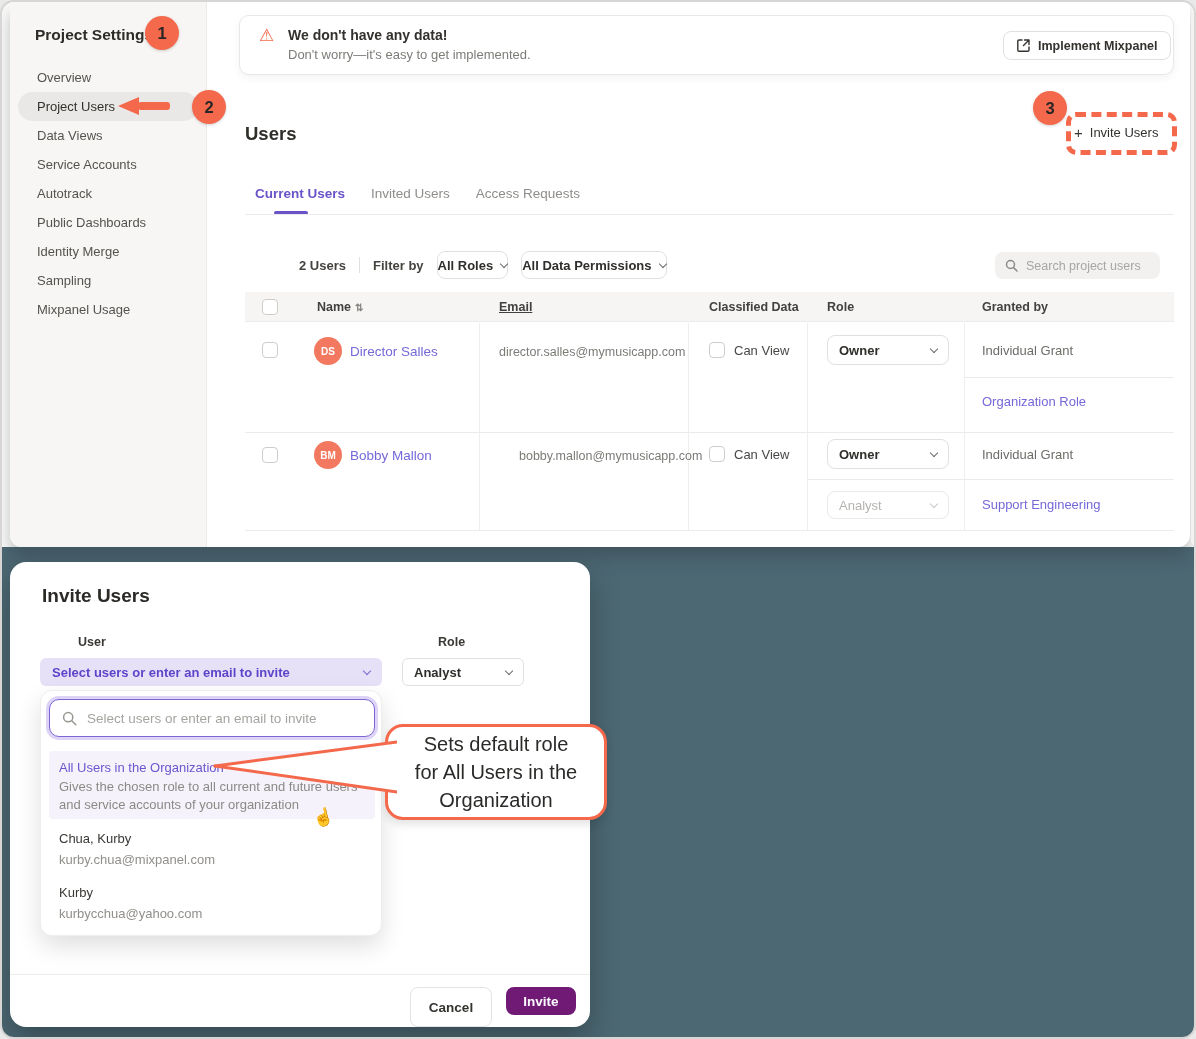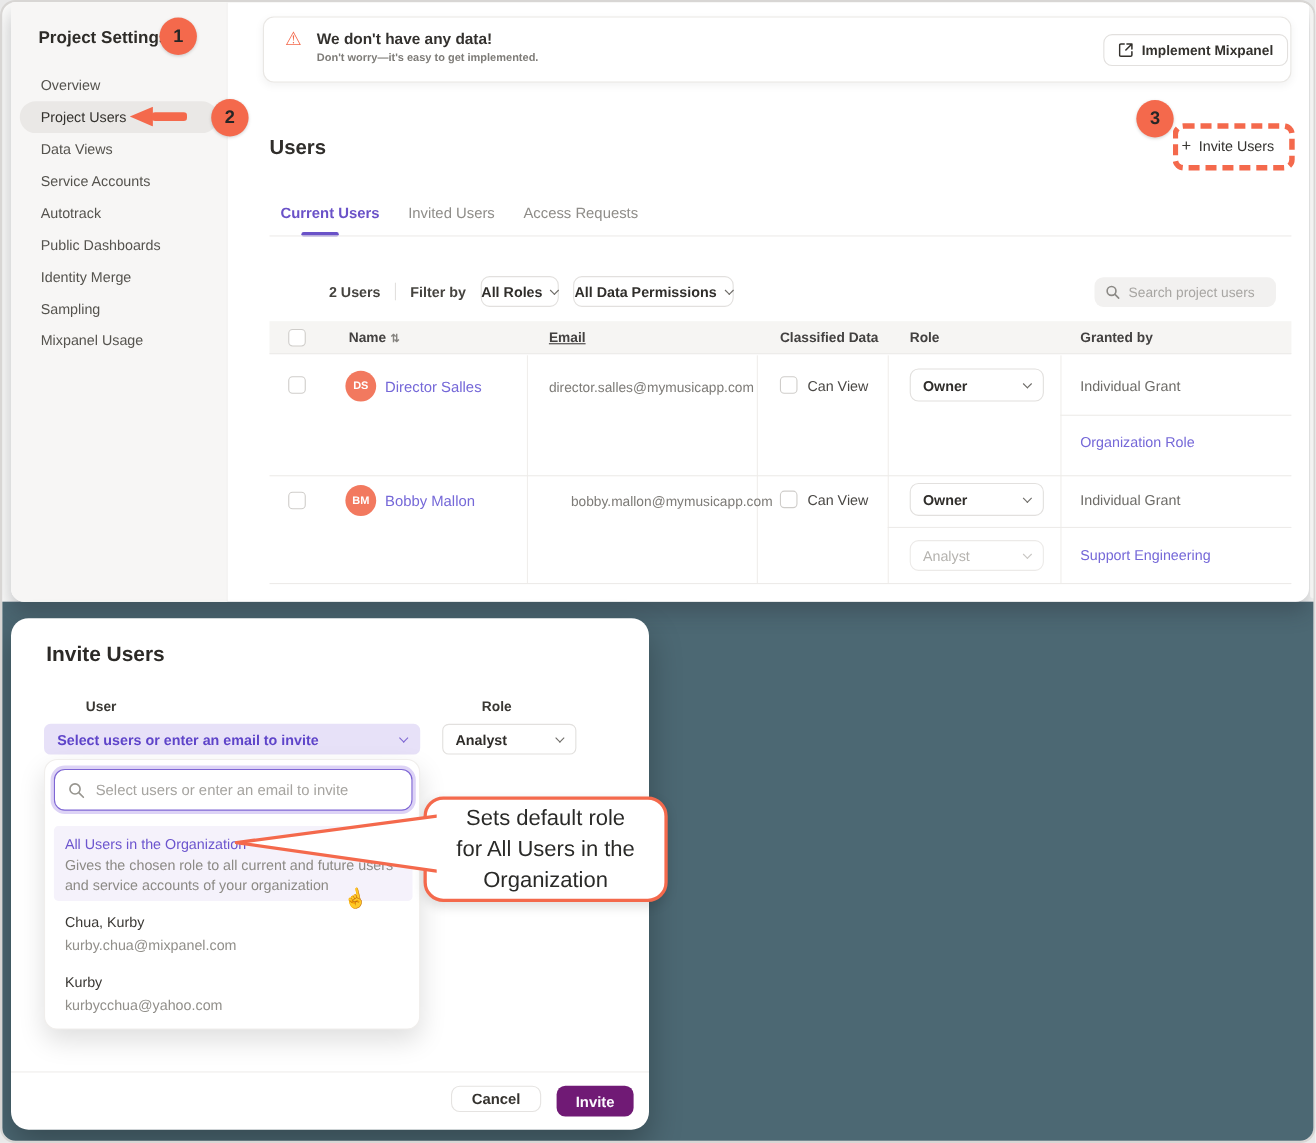--- a/index.html
+++ b/index.html
@@ -25,21 +25,21 @@
 
   .badge { width:34px; height:34px; border-radius:50%; background:#f4694c; color:#262626;
            font-size:16.5px; font-weight:600; display:flex; align-items:center; justify-content:center;
            box-shadow:0 1px 3px rgba(0,0,0,.18); z-index:40; }
 
   
   .banner { left:237px; top:13px; width:935px; height:60px; background:#fff;
             border:1px solid #e9e7e4; border-radius:10px; box-shadow:0 3px 8px rgba(0,0,0,.05); }
   .warn-ic { left:19px; top:9px; font-size:17px; color:#f4694c; }
   .banner-title { left:48px; top:11px; font-size:14px; font-weight:700; color:#33312e; }
-  .banner-sub { left:48px; top:31px; font-size:10px; color:#7e7c78;font-weight:bold; }
+  .banner-sub { left:48px; top:31px; font-size:13px; color:#7e7c78; }
   .impl-btn { left:763px; top:15px; height:29px; padding:0 13px; background:#fff;
               border:1px solid #e2e0de; border-radius:8px; display:flex; align-items:center; gap:8px;
               font-size:12.5px; font-weight:700; color:#34322e; cursor:pointer; }
 
   
   .users-title { left:243px; top:121px; font-size:18.5px; font-weight:700; color:#302e2b; }
   .invite-dash { left:1064px; top:110px; width:111px; height:43px;
                  border:5px dashed #f4694c; border-radius:10px; z-index:35; }
   .invite-btn { left:1072px; top:122px; display:flex; align-items:center; gap:7px;
                 font-size:13px; color:#34322f; cursor:pointer; z-index:36; }
@@ -108,21 +108,21 @@
   .m-search input::placeholder { color:#a6a4a0; }
   .opt-hl { position:absolute; left:8px; top:60px; width:326px; height:68px; background:#f5f2fb;
             border-radius:4px; cursor:pointer; }
   .opt-hl .t { position:absolute; left:10px; top:9px; font-size:13px; color:#6c55ce; }
   .opt-hl .d { position:absolute; left:10px; top:27px; width:304px; font-size:13px; line-height:18px; color:#8c8a85; }
   .opt { position:absolute; left:18px; cursor:pointer; }
   .opt .t { font-size:13px; font-weight:500; color:#3a3834; }
   .opt .d { font-size:13px; color:#918f8a; margin-top:6px; }
   .hand { position:absolute; left:272px; top:116px; font-size:17px; color:#8a8a88; transform:rotate(-12deg); }
   .m-footer-line { left:0; top:412px; width:580px; height:1px; background:#efedeb; }
-  .btn-cancel { left:400px; top:425px; width:82px; height:24px; background:#fff; border:1px solid #e5e3e1;
+  .btn-cancel { left:400px; top:425px; width:82px; height:40px; background:#fff; border:1px solid #e5e3e1;
                 border-radius:8px; font-size:13.5px; font-weight:700; color:#35332f;
                 display:flex; align-items:center; justify-content:center; cursor:pointer; }
   .btn-invite { left:496px; top:425px; width:70px; height:28px; background:#701a75; border:none;
                 border-radius:8px; font-size:13.5px; font-weight:700; color:#fbf9fe;
                 display:flex; align-items:center; justify-content:center; cursor:pointer; }
 
   
   .callout { left:383px; top:722px; width:222px; height:96px; background:#fff;
              border:3px solid #f4694c; border-radius:18px; z-index:30;
              box-shadow:0 4px 10px rgba(0,0,0,.12);

